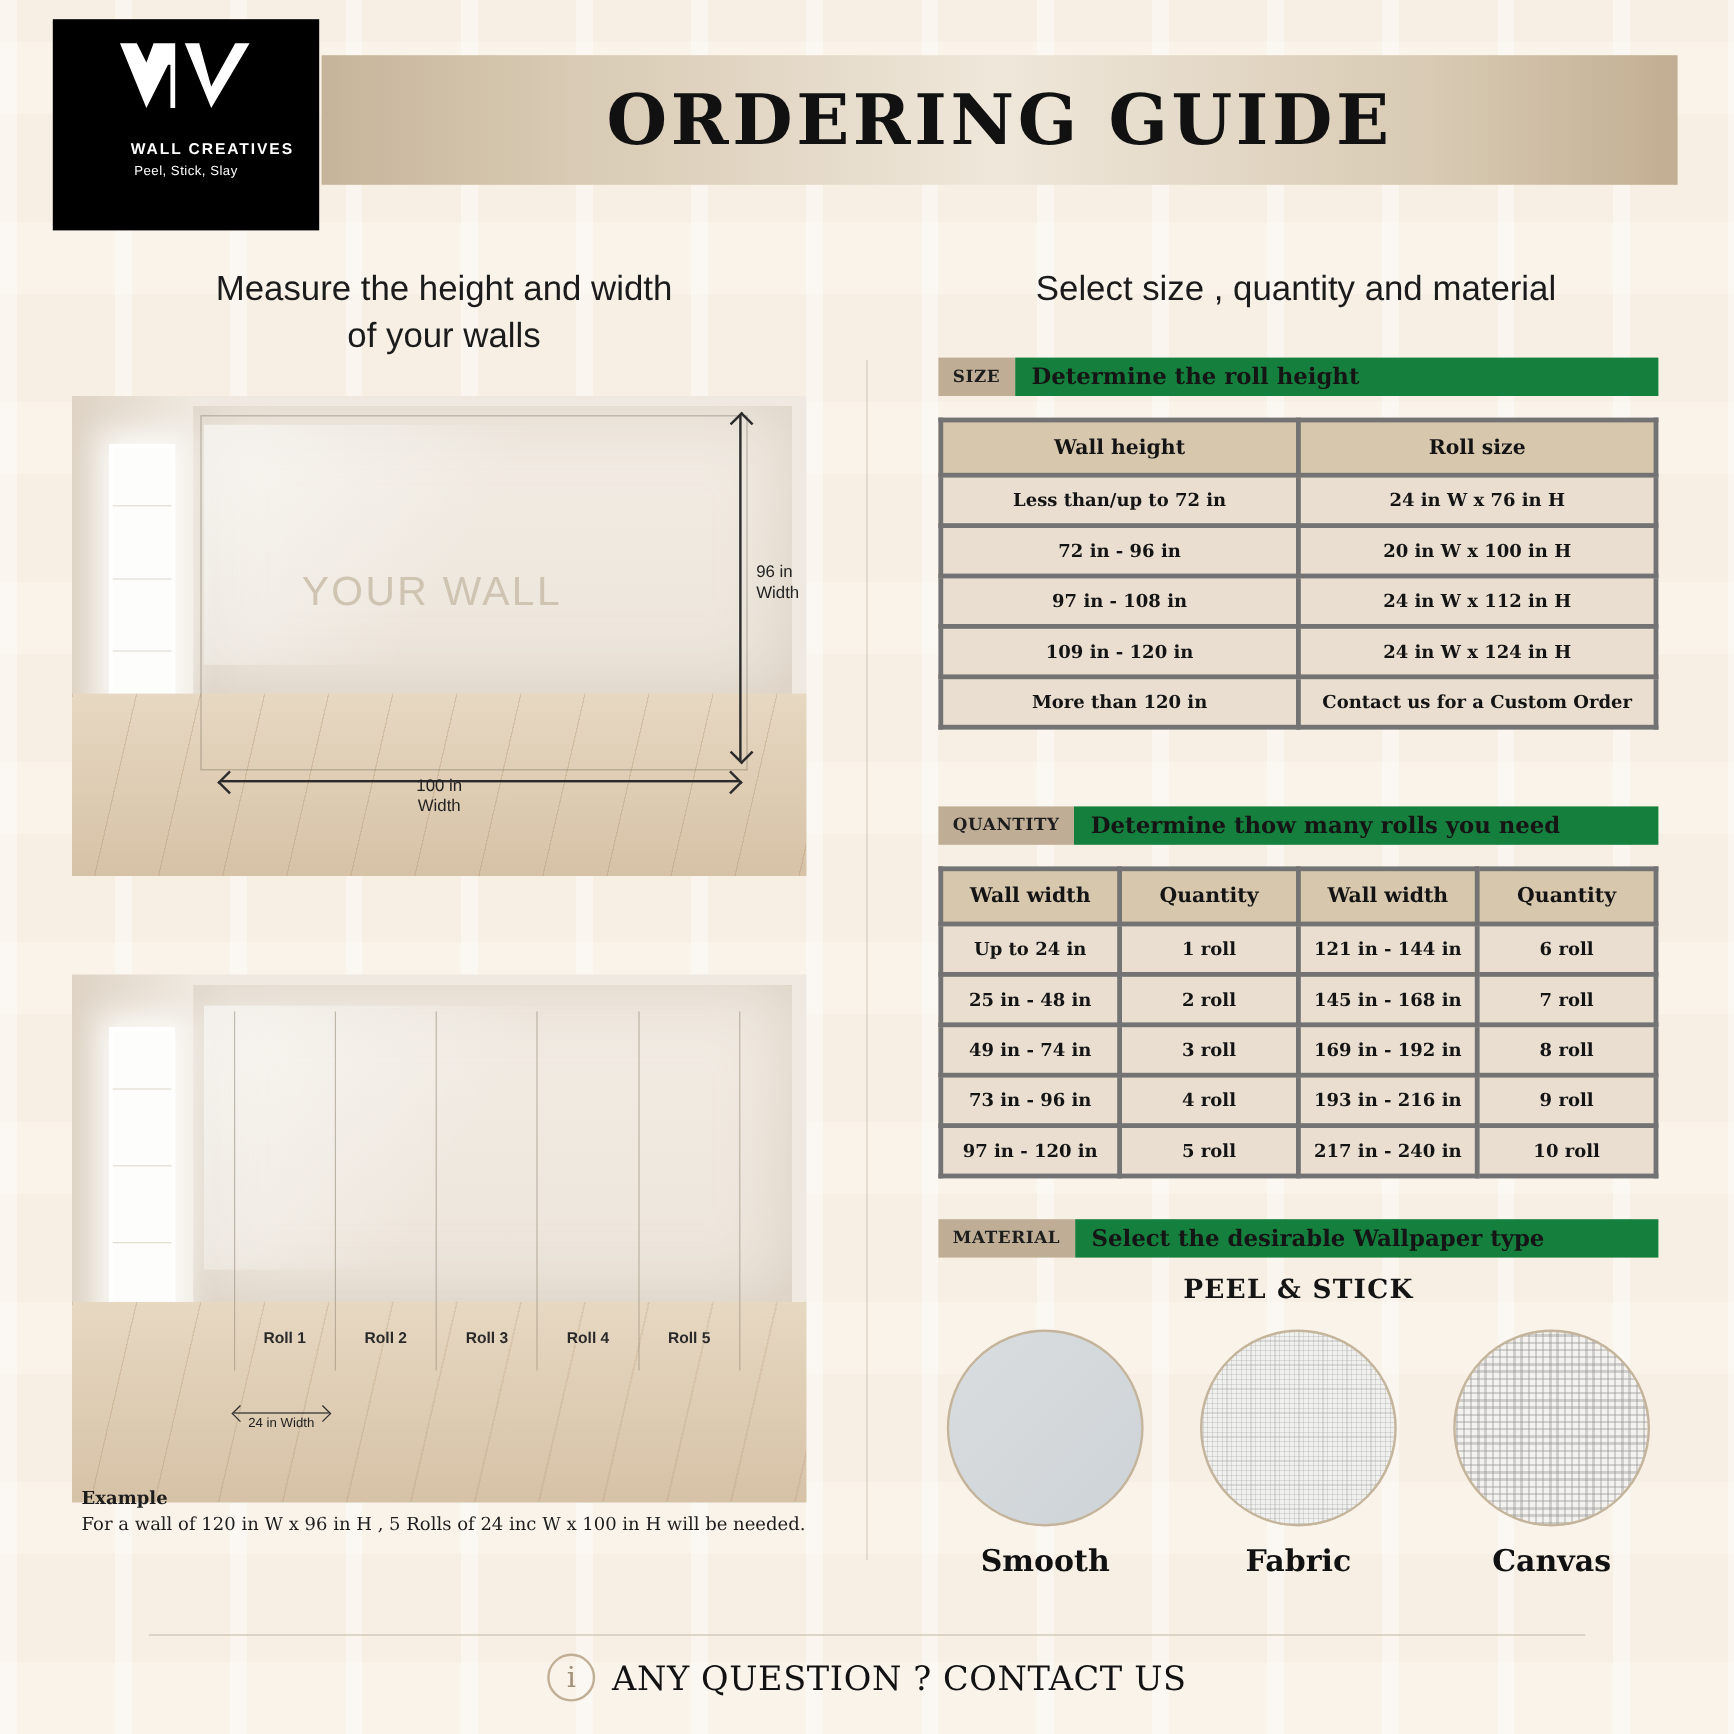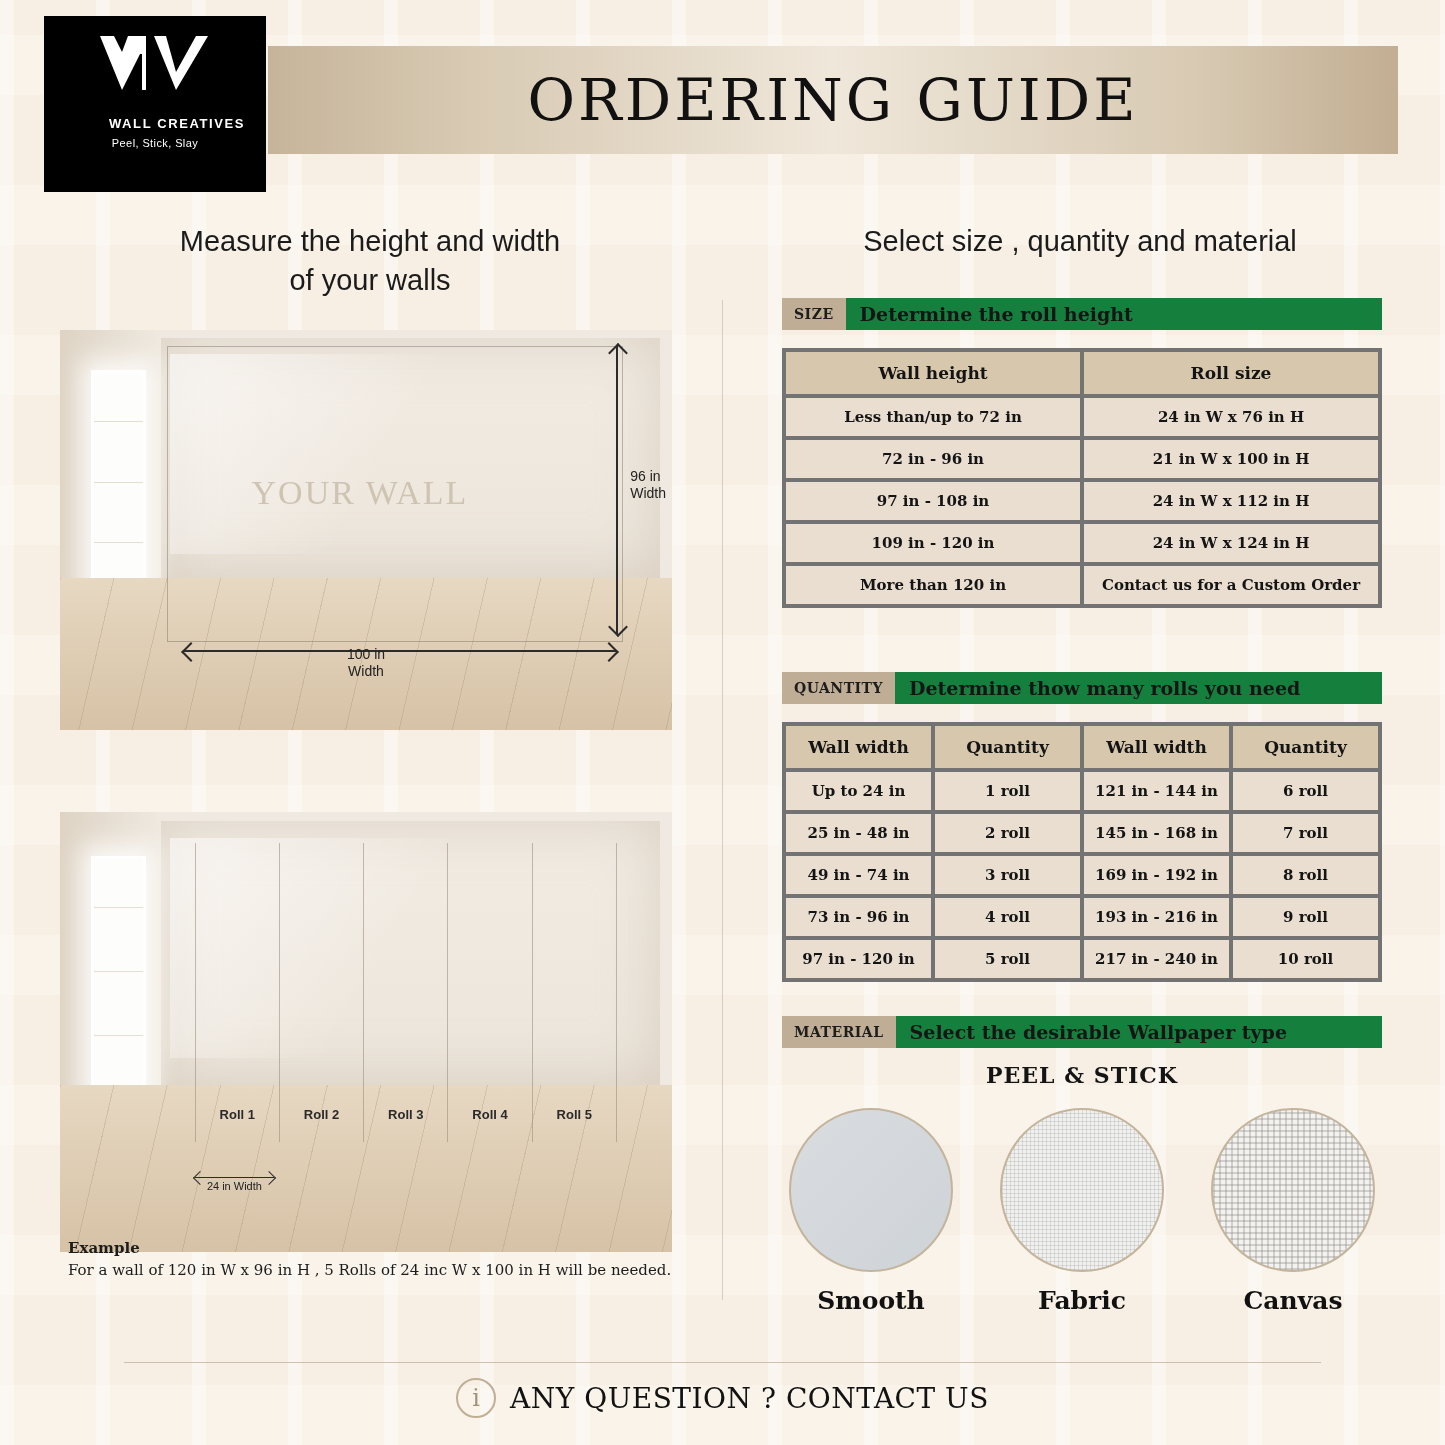--- a/index.html
+++ b/index.html
@@ -33,21 +33,21 @@
     font-size: 13px; letter-spacing: 1.6px; margin-top: 20px; font-weight: 700; margin-left: 44px;
   }
   .logo-tag { font-size: 11px; letter-spacing: .4px; margin-top: 6px; }
 
   .title-bar {
     position: absolute; left: 268px; top: 46px; width: 1130px; height: 108px;
     background: linear-gradient(90deg, #c6b49a 0%, #d8cab3 18%, #efe7da 50%, #d8cab3 82%, #c2ae92 100%);
     display: flex; align-items: center; justify-content: center;
   }
   .title-bar h1 {
-    margin: 0; font-family: "DejaVu Serif", serif; font-weight: 400;
+    margin: 0; font-family: "DejaVu Serif", serif; font-weight: 700;
     font-size: 58px; letter-spacing: 3px; color: #111;
   }
 
   
   .sec-head {
     position: absolute; font-size: 29px; color: #1b1b1b; font-weight: 400;
     font-family: "Liberation Sans", sans-serif; text-align: center; line-height: 1.35;
   }
   #head-left { left: 60px; top: 222px; width: 620px; }
   #head-right { left: 740px; top: 222px; width: 680px; }
@@ -83,21 +83,21 @@
   .room .window i {
     position: absolute; left: 0; right: 0; height: 1px; background: #e3ddd2;
   }
   .room .sun {
     position: absolute; left: 18%; top: 6%; width: 46%; height: 50%;
     background: linear-gradient(120deg, rgba(255,255,255,.55), rgba(255,255,255,0) 70%);
     pointer-events: none;
   }
   .your-wall {
     position: absolute; left: 18%; top: 36%; width: 62%;
-    text-align: center; font-family: Liberation Serif, serif;
+    text-align: center; font-family: Liberation Sans, sans-serif;
     font-size: 34px; letter-spacing: 2px; color: #cfc3b2;
   }
   
   .dim-v {
     position: absolute; right: 54px; top: 16px; bottom: 96px; width: 2px;
     background: #2b2b2b;
   }
   .dim-v::before, .dim-v::after {
     content: ""; position: absolute; left: -5px; width: 12px; height: 12px;
     border-left: 2px solid #2b2b2b; border-top: 2px solid #2b2b2b;
@@ -339,21 +339,21 @@
         <tr>
       <th>Wall height</th>
       <th>Roll size</th>
     </tr>
     <tr>
       <td>Less than/up to 72 in</td>
       <td>24 in W x 76 in H</td>
     </tr>
     <tr>
       <td>72 in - 96 in</td>
-      <td>21 in W x 100 in H</td>
+      <td>20 in W x 100 in H</td>
     </tr>
     <tr>
       <td>97 in - 108 in</td>
       <td>24 in W x 112  in H</td>
     </tr>
     <tr>
       <td>109 in - 120 in</td>
       <td>24 in W x 124 in H</td>
     </tr>
     <tr>

